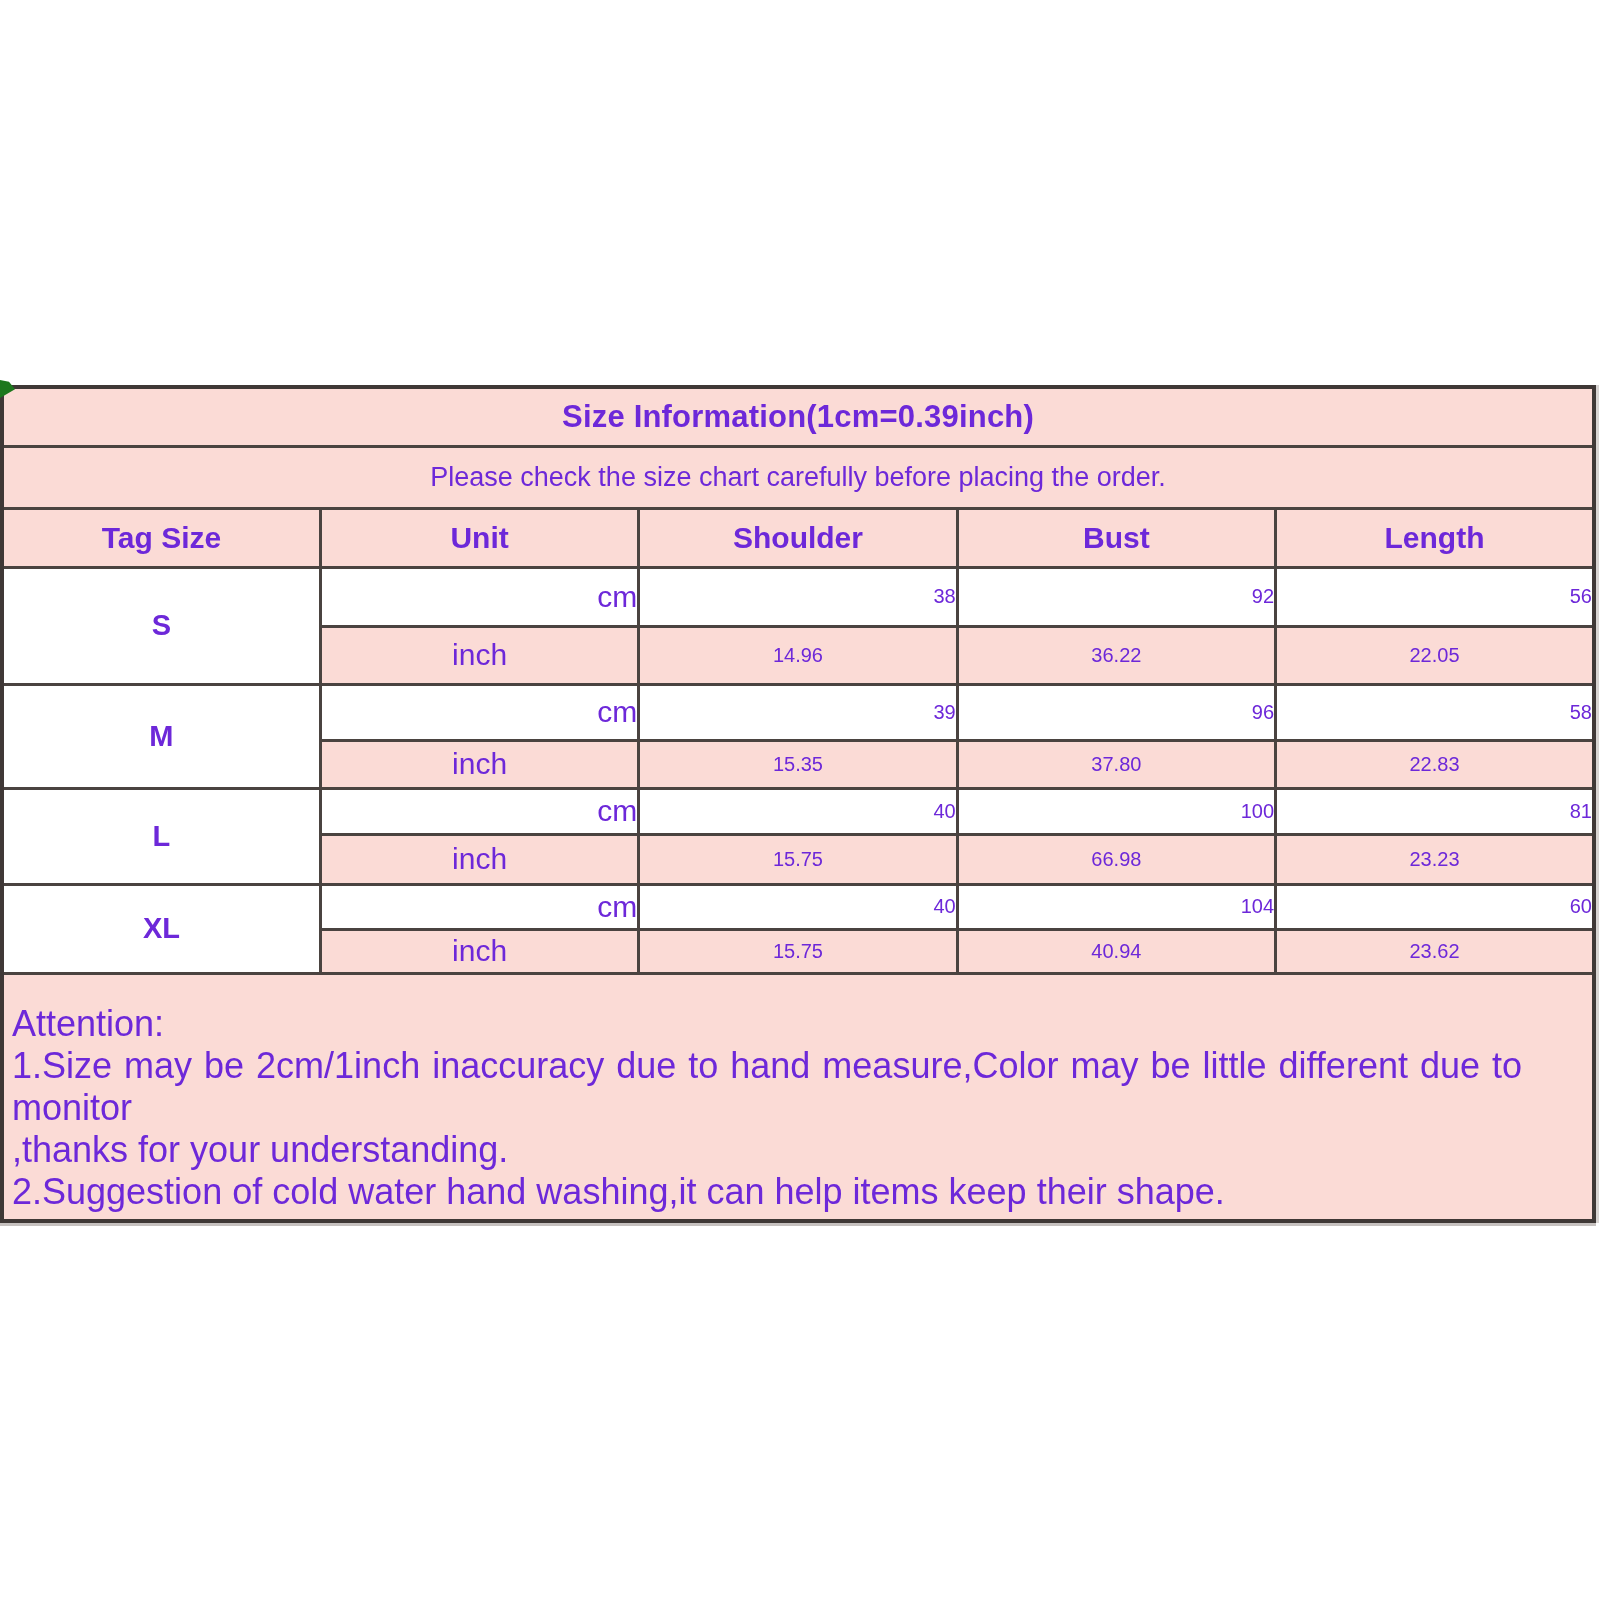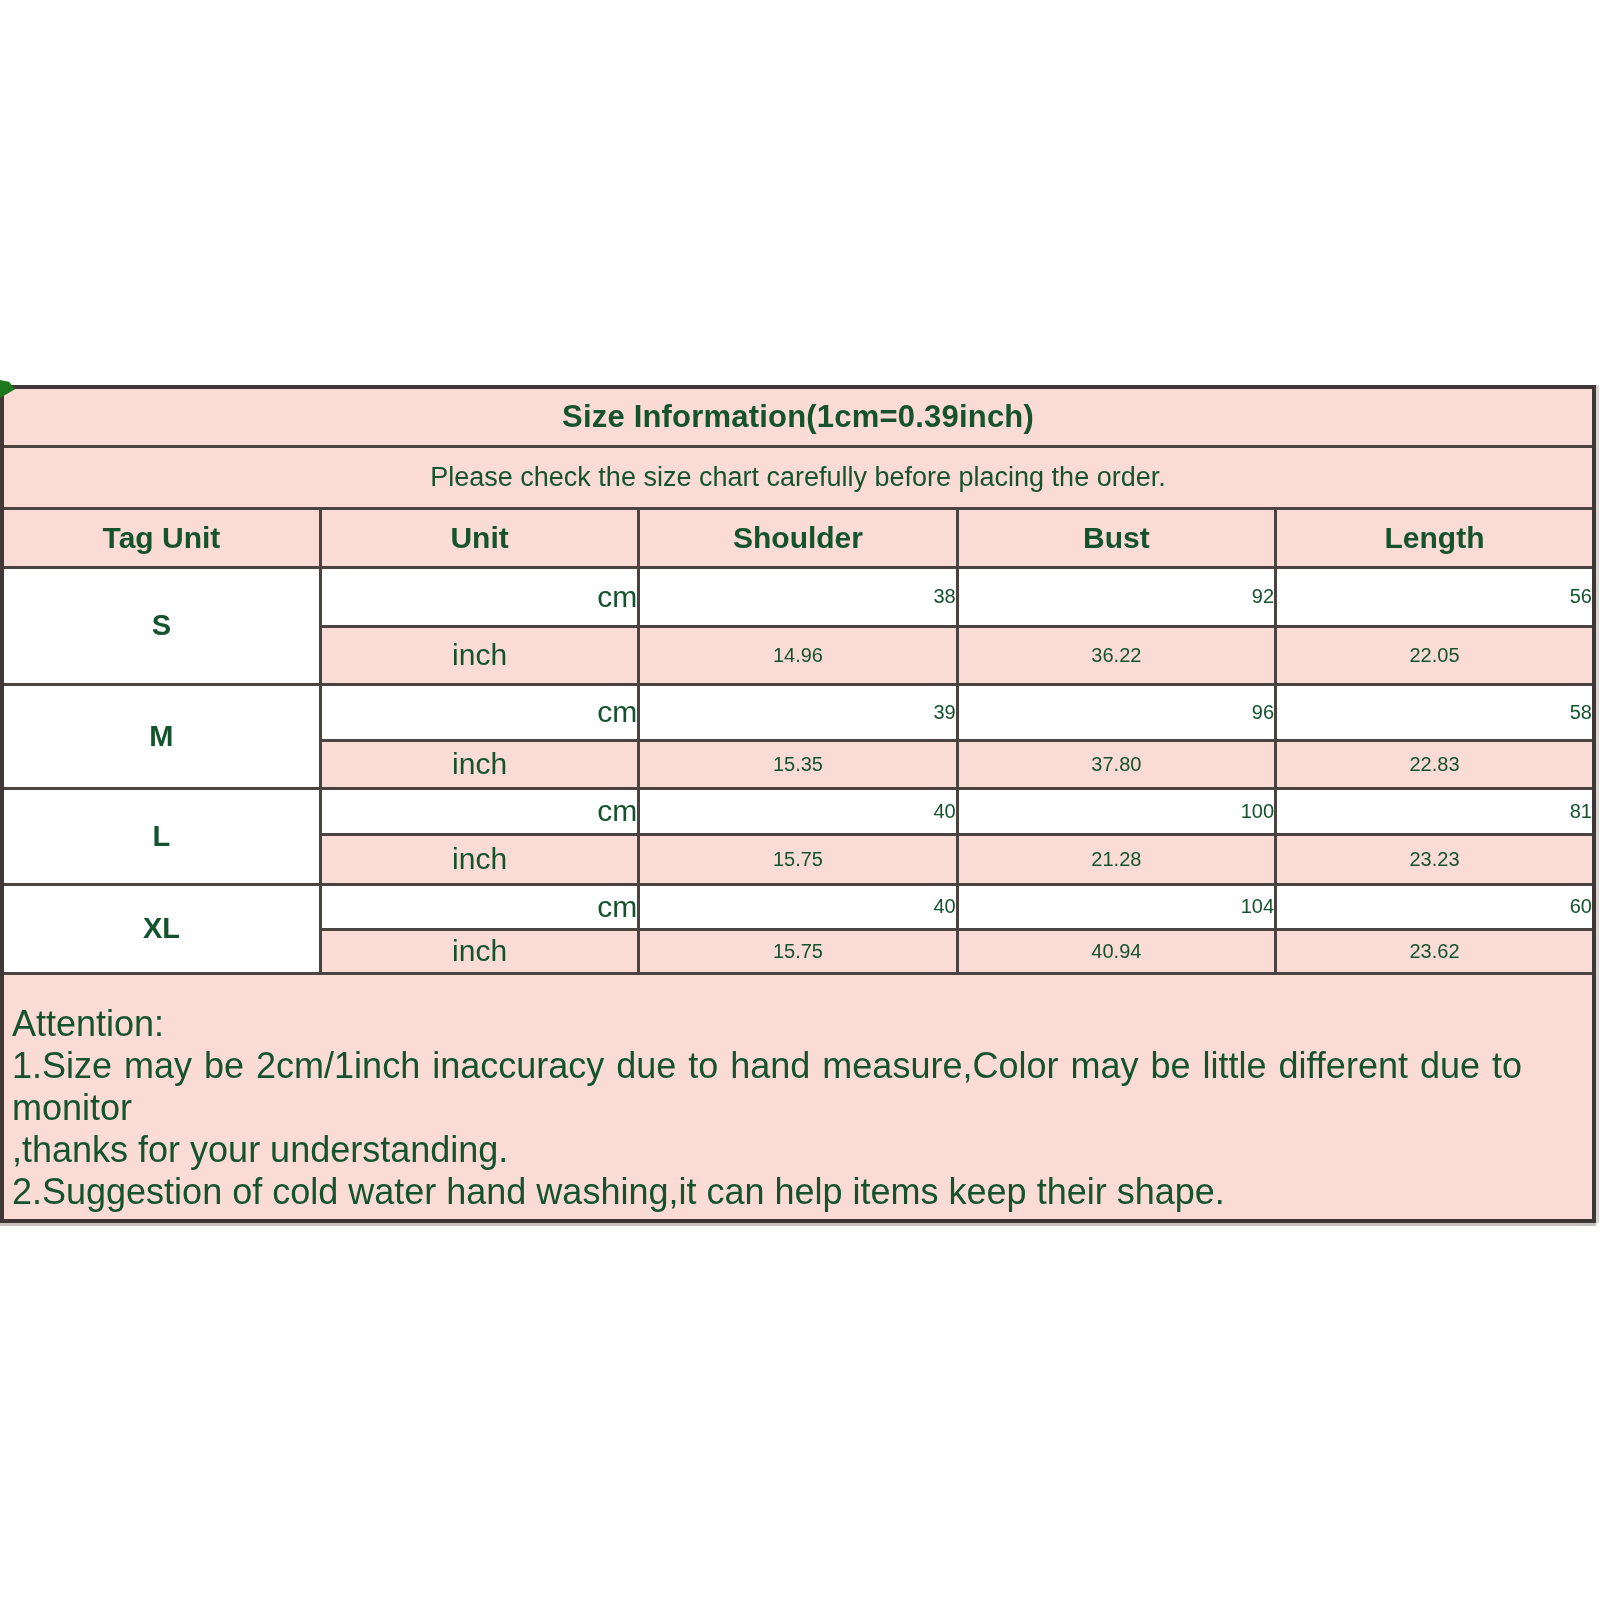--- a/index.html
+++ b/index.html
@@ -2,21 +2,21 @@
 <html><head>
 <meta charset="utf-8">
 <style>
   html, body { margin: 0; padding: 0; background: #ffffff; }
   .canvas {
     position: relative;
     width: 1600px;
     height: 1600px;
     background: #ffffff;
     font-family: "Liberation Sans", sans-serif;
-    color: #14532d;
+    color: #6d28d9;
     overflow: hidden;
   }
   .green-corner {
     position: absolute;
     left: 0;
     top: 380px;
     width: 15px;
     height: 18px;
     background: #1d771d;
     clip-path: polygon(0 0, 60% 10%, 100% 52%, 0 100%);
@@ -89,21 +89,21 @@
     <tbody>
         <tr class="r-title">
       <td colspan="5" class="pink title-cell">Size Information(1cm=0.39inch)</td>
     </tr>
 
     <tr class="r-subtitle">
       <td colspan="5" class="pink subtitle-cell">Please check the size chart carefully before placing the order.</td>
     </tr>
 
     <tr class="r-header">
-      <th class="pink col-head">Tag Unit</th>
+      <th class="pink col-head">Tag Size</th>
       <th class="pink col-head">Unit</th>
       <th class="pink col-head">Shoulder</th>
       <th class="pink col-head">Bust</th>
       <th class="pink col-head">Length</th>
     </tr>
 
     <tr class="h-s-cm">
       <td rowspan="2" class="tag-cell">S</td>
       <td class="white unit-cell">cm</td>
       <td class="white val-cell">38</td>
@@ -134,21 +134,21 @@
     <tr class="h-l-cm">
       <td rowspan="2" class="tag-cell">L</td>
       <td class="white unit-cell">cm</td>
       <td class="white val-cell">40</td>
       <td class="white val-cell">100</td>
       <td class="white val-cell">81</td>
     </tr>
     <tr class="h-l-inch">
       <td class="pink unit-cell">inch</td>
       <td class="pink val-cell">15.75</td>
-      <td class="pink val-cell">21.28</td>
+      <td class="pink val-cell">66.98</td>
       <td class="pink val-cell">23.23</td>
     </tr>
 
     <tr class="h-xl-cm">
       <td rowspan="2" class="tag-cell">XL</td>
       <td class="white unit-cell">cm</td>
       <td class="white val-cell">40</td>
       <td class="white val-cell">104</td>
       <td class="white val-cell">60</td>
     </tr>

